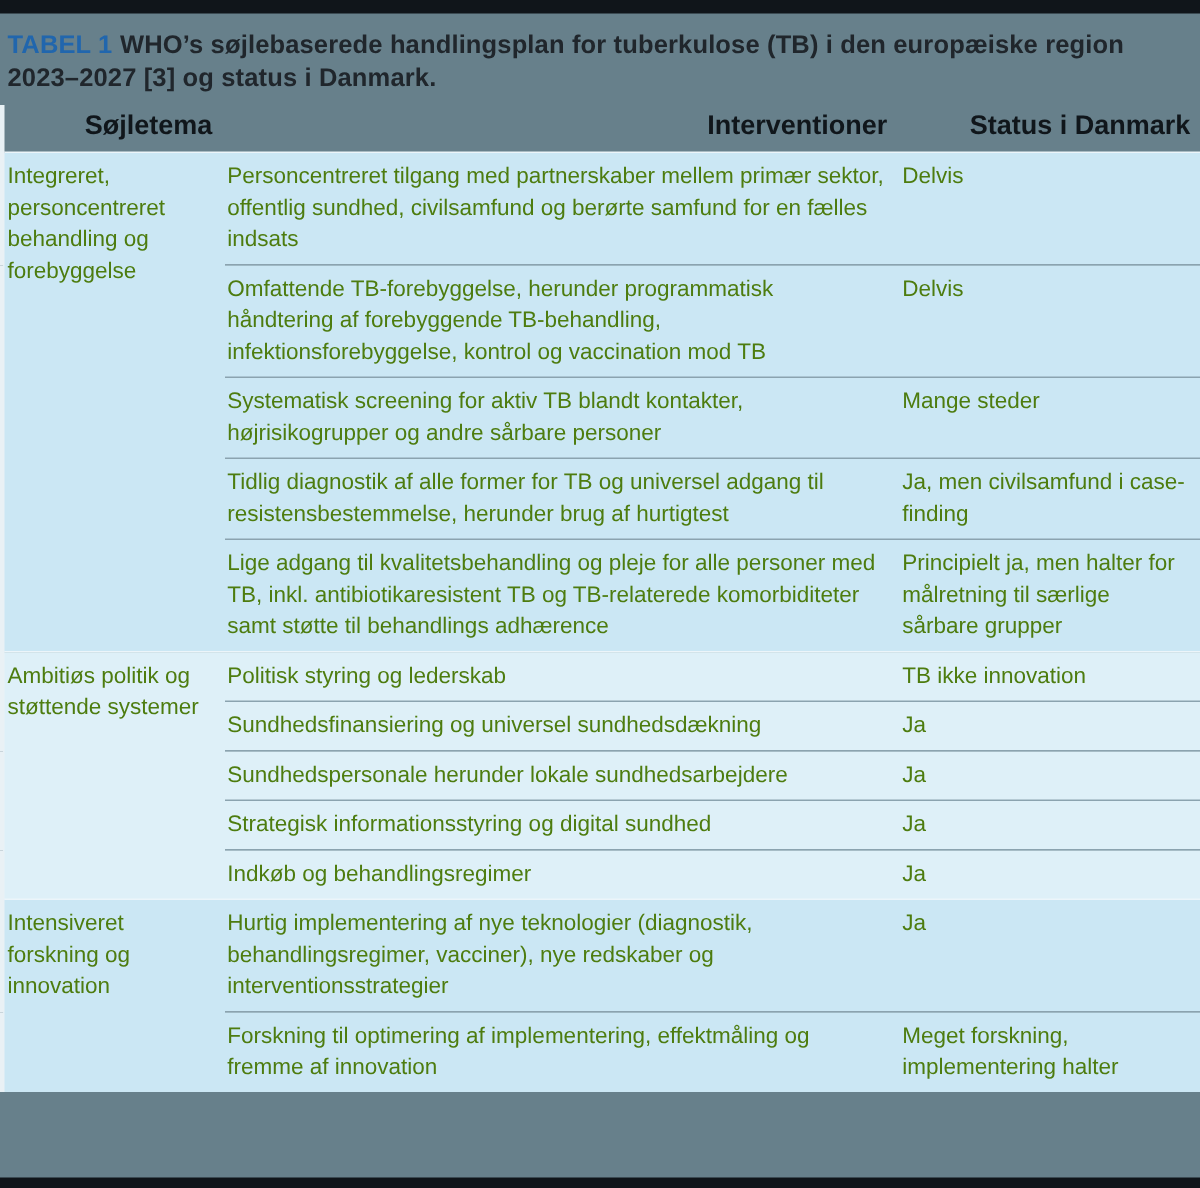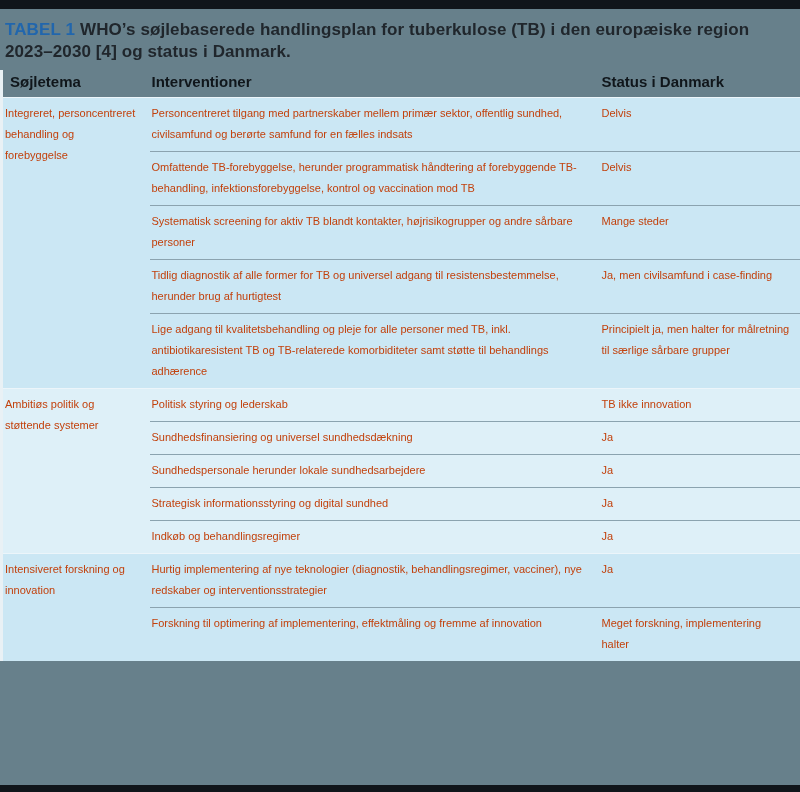--- a/index.html
+++ b/index.html
@@ -28,56 +28,56 @@
   }
   .tabel-tag { color: var(--accent, #2166ad); margin-right: 5px; margin-top: 24px; }
 
   table.tb {
     width: 800px;
     table-layout: fixed;
     border-collapse: collapse;
     border-left: 3px solid #e9f1f5;
   }
   table.tb thead th {
-    text-align: left;
-    font-size: 15px;
+    text-align: right;
+    font-size: 18px;
     font-weight: 700;
     color: #10161b;
     padding: 3px 8px 7px 2px;
     vertical-align: bottom;
   }
   table.tb thead th.c-pillar { padding-left: 7px; }
   table.tb tbody { border-top: 1.5px solid #ecf5fa; }
   table.tb tbody.tint-a { background: var(--tint_a, #cbe7f4); }
   table.tb tbody.tint-b { background: var(--tint_b, #def0f8); }
   table.tb td {
     vertical-align: top;
-    font-size: 11px;
+    font-size: 15px;
     line-height: 21px;
-    color: #c2410c;
+    color: #4d7c0f;
     padding: 5px 10px 6px 2px;
   }
   td.pillar { padding-left: 7px; padding-right: 6px; }
   td.iv, td.st { border-top: 1px solid var(--divider, #8ba3af); }
   tbody tr.first td.iv, tbody tr.first td.st { border-top: none; }
   .footnote {
     padding: 10px 10px 0 5px;
     font-size: 15px;
     font-weight: 700;
     color: #181e23;
   }
 </style>
 </head>
 <body>
 
 <div class="page">
   <div class="bar-top"></div>
 
   <div class="title-block">
-    <span class="tabel-tag">TABEL 1</span><span>WHO’s søjlebaserede handlingsplan for tuberkulose (TB) i den europæiske region 2023–2030 [4] og status i Danmark.</span>
+    <span class="tabel-tag">TABEL 1</span><span>WHO’s søjlebaserede handlingsplan for tuberkulose (TB) i den europæiske region 2023–2027 [3] og status i Danmark.</span>
   </div>
 
   <table class="tb">
     <colgroup>
       <col style="width:148px">
       <col style="width:450px">
       <col style="width:202px">
     </colgroup>
     <thead>
       <tr>

